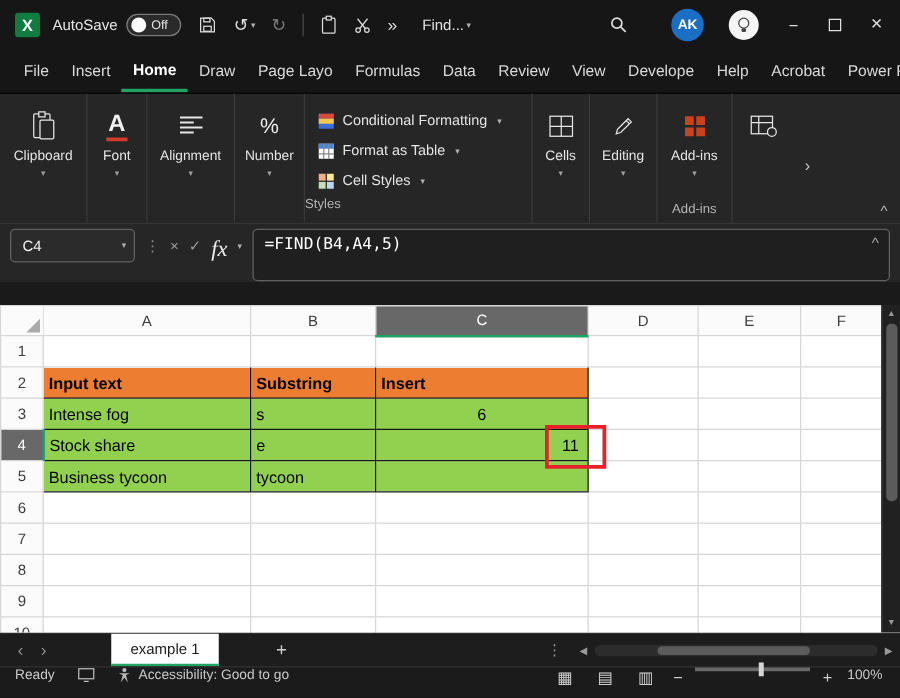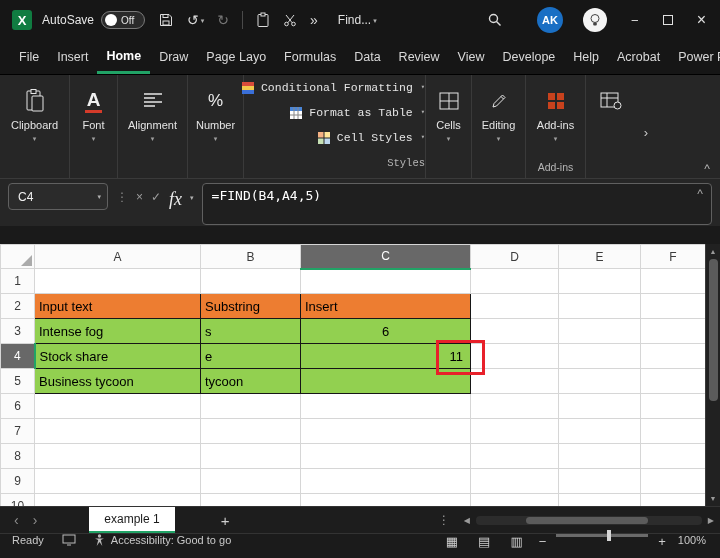--- a/index.html
+++ b/index.html
@@ -36,21 +36,21 @@
   
   .ribbon{height:104px;background:#262626;border-top:1px solid #000;display:flex;position:relative;flex:none;}
   .group{border-right:1px solid #3a3a3a;display:flex;flex-direction:column;align-items:center;padding-top:12px;flex:none;}
   .group .icon-area{height:28px;display:flex;align-items:center;justify-content:center;}
   .group .glabel{font-size:11px;color:#e4e4e4;margin-top:4px;white-space:nowrap;}
   .group .gdd{font-size:7px;color:#9f9f9f;margin-top:4px;}
   .g-clipboard{width:70px;} .g-font{width:48px;} .g-align{width:70px;} .g-number{width:56px;}
   .g-cells{width:46px;} .g-editing{width:54px;} .g-addins{width:60px;} .g-extra{width:50px;border-right:none;}
   .fontA{font-size:19px;font-weight:bold;color:#f0f0f0;line-height:1;border-bottom:3px solid #d43b2a;padding:0 2px 1px;}
   .pct{font-size:17px;color:#ececec;}
-  .g-styles{width:182px;align-items:flex-end;padding:0 0 4px;font-family:Liberation Mono, monospace;}
+  .g-styles{width:182px;align-items:flex-start;padding:10px 0 4px;}
   .style-row{display:flex;align-items:center;gap:6px;height:25px;padding-left:10px;font-size:11.5px;color:#e4e4e4;white-space:nowrap;}
   .style-row .dd{margin-left:2px;}
   .gbottom{margin-top:auto;text-align:center;font-size:10.5px;color:#b5b5b5;padding-bottom:5px;}
   .addins-icon{display:grid;grid-template-columns:7px 7px;grid-template-rows:7px 7px;gap:2px;}
   .addins-icon span{background:var(--addins,#C8421D);}
   .more-groups{width:20px;display:flex;align-items:center;justify-content:center;color:#c9c9c9;font-size:13px;border-right:none;}
   .collapse-ribbon{position:absolute;right:10px;bottom:2px;color:#b5b5b5;font-size:12px;}
 
   
   .formula-row{height:48px;background:#262626;border-top:1px solid #3a3a3a;display:flex;align-items:flex-start;padding:4px 8px 0 8px;gap:8px;flex:none;}
@@ -66,21 +66,21 @@
   
   .gridwrap{height:262px;position:relative;background:#fff;flex:none;overflow:hidden;}
   table{border-collapse:collapse;table-layout:fixed;}
   th,td{border:1px solid #d6d6d6;overflow:hidden;white-space:nowrap;}
   thead th{height:24px;background:#fbfbfb;font-size:12px;color:#3c3c3c;font-weight:normal;}
   tbody th{height:25px;background:#fbfbfb;font-size:12px;color:#3c3c3c;font-weight:normal;}
   td{height:25px;font-size:13px;color:#000;padding:0 4px;background:#fff;}
   th.sel{background:#686868;color:#fff;}
   thead th.sel{border-bottom:2px solid var(--accent,#21A366);}
   tbody th.sel{border-right:2px solid var(--accent,#21A366);}
-  td.o{background:var(--table_header,#ED7D31);border:1px solid #161616;font-weight:normal;}
+  td.o{background:var(--table_header,#ED7D31);border:1px solid #161616;font-weight:bold;}
   td.g{background:var(--table_row,#92D050);border:1px solid #161616;}
   td.ctr{text-align:center;} td.rt{text-align:right;padding-right:7px;}
   .corner{position:relative;}
   .corner::after{content:"";position:absolute;right:2px;bottom:2px;width:0;height:0;border-left:11px solid transparent;border-bottom:11px solid #ababab;}
   .vscroll{position:absolute;top:0;right:0;width:15px;height:262px;background:#212121;border-left:1px solid #3a3a3a;display:flex;flex-direction:column;align-items:center;}
   .vscroll .arrow{font-size:7px;color:#9a9a9a;padding:4px 0;}
   .vthumb{width:9px;height:142px;background:#5b5b5b;border-radius:4px;}
   .vscroll .bottom{margin-top:auto;}
   .redbox{position:absolute;left:436px;top:96px;width:49px;height:35px;border:3px solid var(--annotation,#E8202A);}
 

